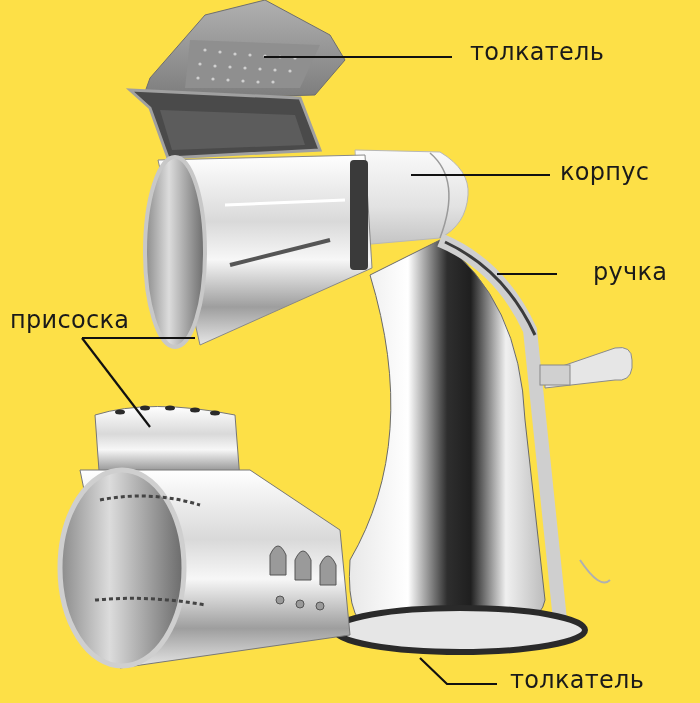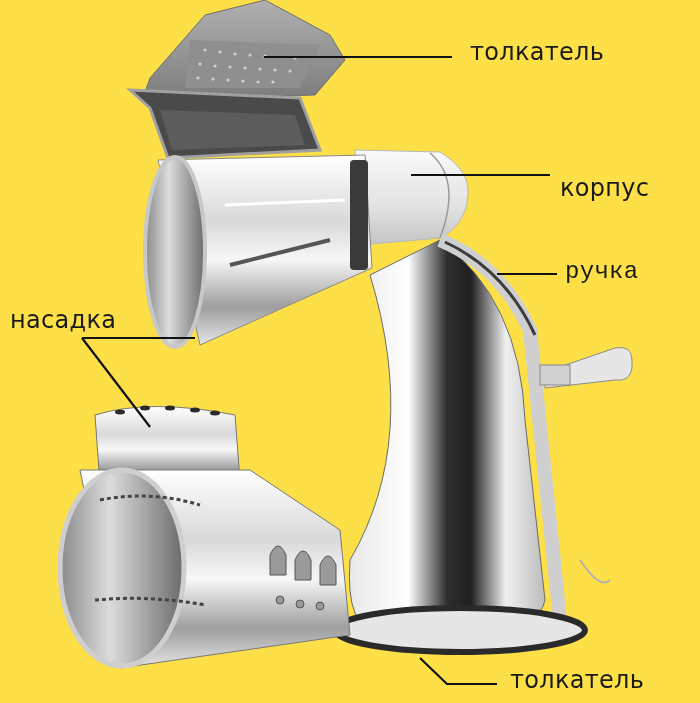--- a/index.html
+++ b/index.html
@@ -128,17 +128,17 @@
       <line x1="264" y1="57" x2="452" y2="57"></line>
       <line x1="411" y1="175" x2="550" y2="175"></line>
       <line x1="497" y1="274" x2="557" y2="274"></line>
       <polyline points="82,338 195,338"></polyline>
       <polyline points="82,338 150,427"></polyline>
       <polyline points="420,658 447,684 497,684"></polyline>
     </g>
   </svg>
 
   <div class="label" style="left:470px; top:40px;">толкатель</div>
-  <div class="label" style="left:560px; top:176px;">корпус</div>
-  <div class="label" style="left:565px; top:260px;font-family:Liberation Mono, monospace;">ручка</div>
-  <div class="label" style="left:10px; top:308px;">насадка</div>
+  <div class="label" style="left:560px; top:160px;">корпус</div>
+  <div class="label" style="left:593px; top:260px;">ручка</div>
+  <div class="label" style="left:10px; top:308px;">присоска</div>
   <div class="label" style="left:510px; top:668px;">толкатель</div>
 </div>
 
 </body></html>

